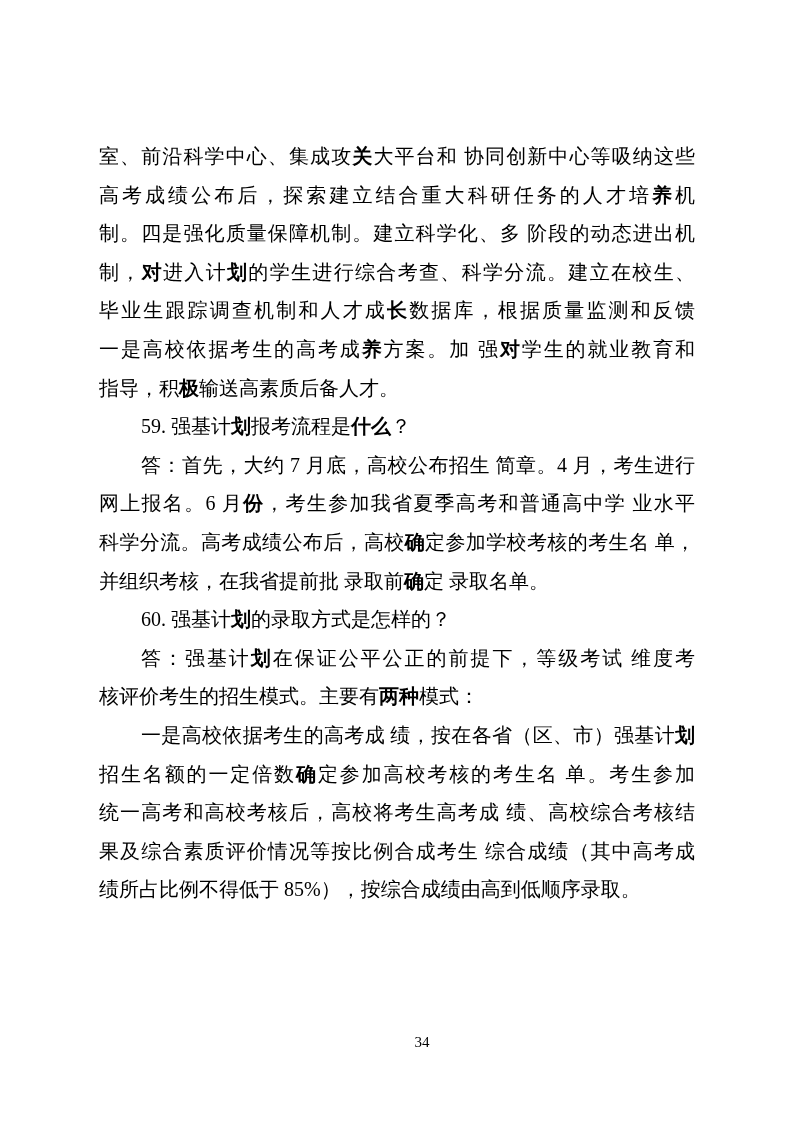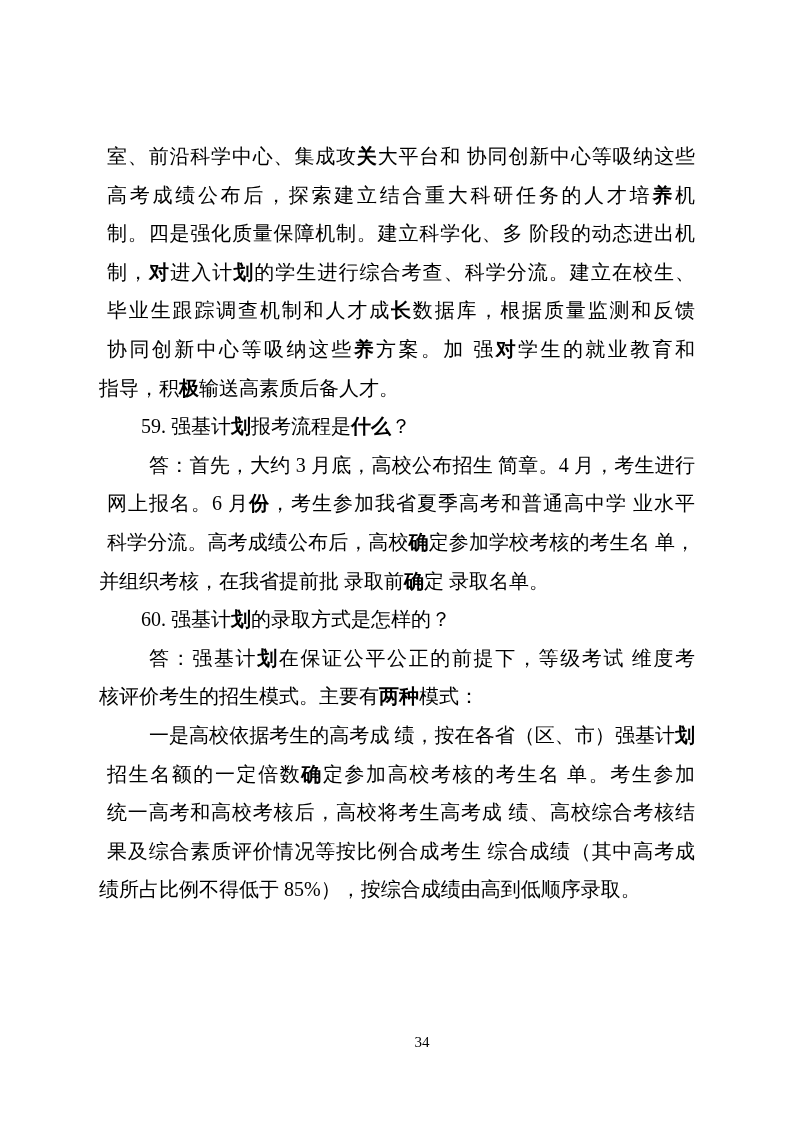--- a/index.html
+++ b/index.html
@@ -20,21 +20,21 @@
     top: 137px;
     width: 596px;
   }
   .line {
     font-size: 20px;
     line-height: 38.6px;
     text-align: justify;
     text-align-last: left;
     letter-spacing: 0;
   }
-  .line.just { text-align-last: justify; margin-left: 8px; }
+  .line.just { text-align-last: justify; }
   .line.ind  { text-indent: 42px; }
   .b { font-weight: 700; }
   .page-number {
     position: absolute;
     left: 0;
     top: 1032px;
     width: 100%;
     text-align: center;
     font-size: 15px;
     line-height: 20px;
@@ -44,24 +44,24 @@
 </head>
 <body>
 
 <div class="page">
   <div class="text-block">
       <div class="line just"><span>室、前沿科学中心、集成攻</span><span class="b">关</span><span>大平台和 协同创新中心等吸纳这些</span></div>
       <div class="line just"><span>高考成绩公布后，探索建立结合重大科研任务的人才培</span><span class="b">养</span><span>机</span></div>
       <div class="line just"><span>制。四是强化质量保障机制。建立科学化、多 阶段的动态进出机</span></div>
       <div class="line just"><span>制，</span><span class="b">对</span><span>进入计</span><span class="b">划</span><span>的学生进行综合考查、科学分流。建立在校生、</span></div>
       <div class="line just"><span>毕业生跟踪调查机制和人才成</span><span class="b">长</span><span>数据库，根据质量监测和反馈</span></div>
-      <div class="line just"><span>协同创新中心等吸纳这些</span><span class="b">养</span><span>方案。加 强</span><span class="b">对</span><span>学生的就业教育和</span></div>
+      <div class="line just"><span>一是高校依据考生的高考成</span><span class="b">养</span><span>方案。加 强</span><span class="b">对</span><span>学生的就业教育和</span></div>
       <div class="line"><span>指导，积</span><span class="b">极</span><span>输送高素质后备人才。</span></div>
       <div class="line ind"><span>59. 强基计</span><span class="b">划</span><span>报考流程是</span><span class="b">什么</span><span>？</span></div>
-      <div class="line just ind"><span>答：首先，大约 3 月底，高校公布招生 简章。4 月，考生进行</span></div>
+      <div class="line just ind"><span>答：首先，大约 7 月底，高校公布招生 简章。4 月，考生进行</span></div>
       <div class="line just"><span>网上报名。6 月</span><span class="b">份</span><span>，考生参加我省夏季高考和普通高中学 业水平</span></div>
       <div class="line just"><span>科学分流。高考成绩公布后，高校</span><span class="b">确</span><span>定参加学校考核的考生名 单，</span></div>
       <div class="line"><span>并组织考核，在我省提前批 录取前</span><span class="b">确</span><span>定 录取名单。</span></div>
       <div class="line ind"><span>60. 强基计</span><span class="b">划</span><span>的录取方式是怎样的？</span></div>
       <div class="line just ind"><span>答：强基计</span><span class="b">划</span><span>在保证公平公正的前提下，等级考试 维度考</span></div>
       <div class="line"><span>核评价考生的招生模式。主要有</span><span class="b">两种</span><span>模式：</span></div>
       <div class="line just ind"><span>一是高校依据考生的高考成 绩，按在各省（区、市）强基计</span><span class="b">划</span></div>
       <div class="line just"><span>招生名额的一定倍数</span><span class="b">确</span><span>定参加高校考核的考生名 单。考生参加</span></div>
       <div class="line just"><span>统一高考和高校考核后，高校将考生高考成 绩、高校综合考核结</span></div>
       <div class="line just"><span>果及综合素质评价情况等按比例合成考生 综合成绩（其中高考成</span></div>

